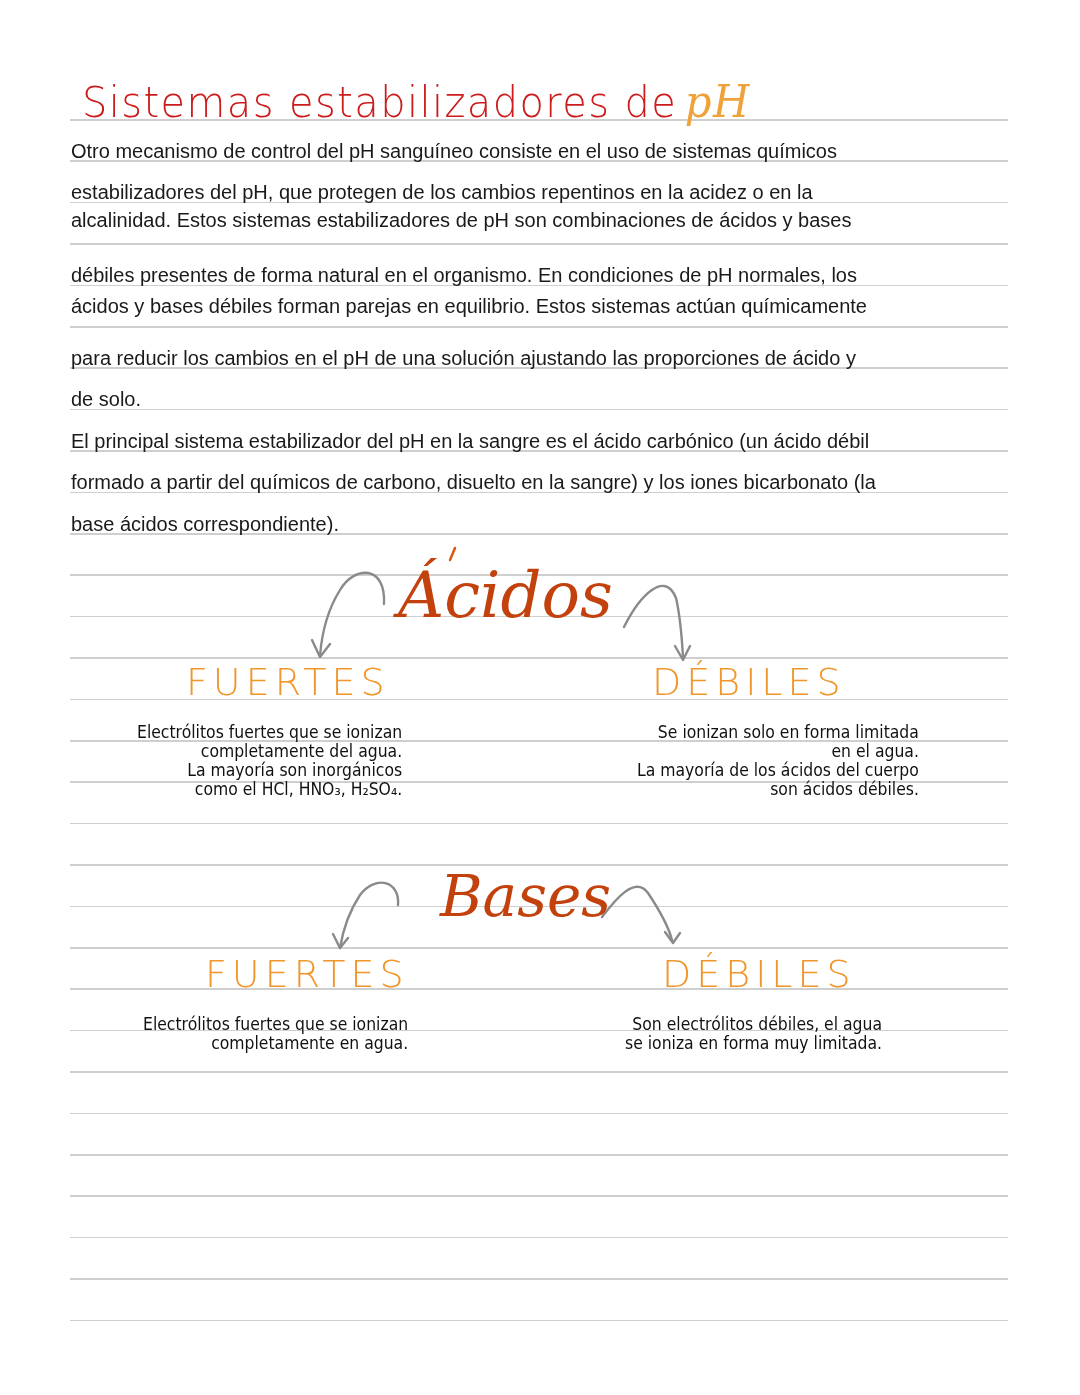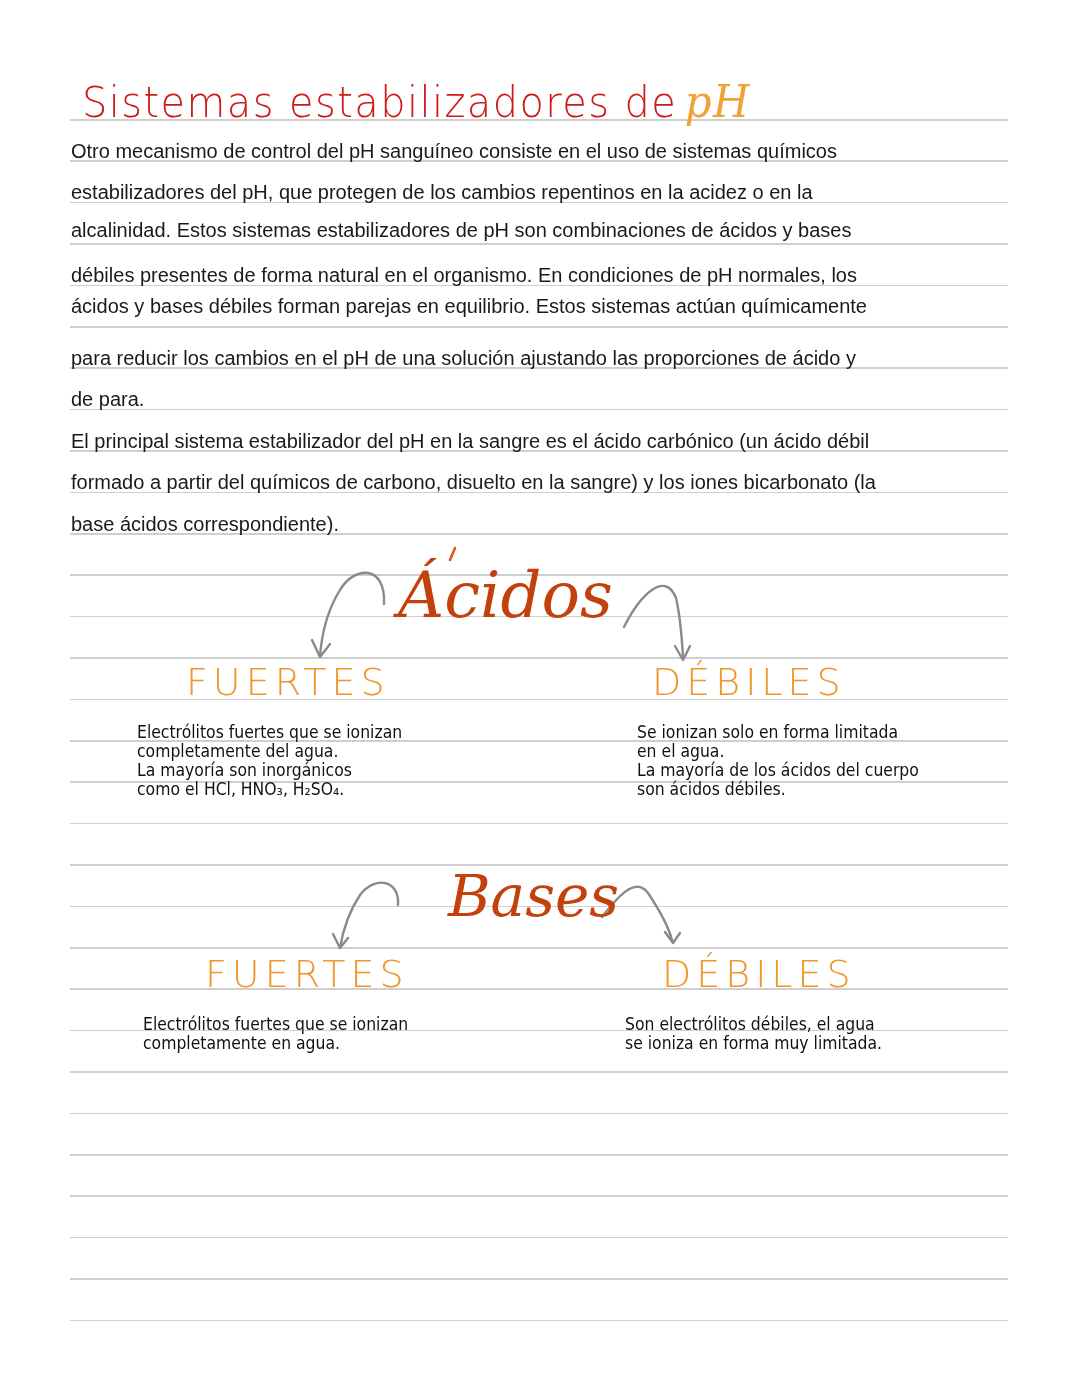--- a/index.html
+++ b/index.html
@@ -1,17 +1,17 @@
 <!DOCTYPE html>
 <html><head>
 <meta charset="utf-8">
 <style>
   html, body { margin:0; padding:0; background:#ffffff; }
   body { width:1080px; height:1395px; position:relative; overflow:hidden; font-family:"Liberation Sans", sans-serif; }
-  .page { position:absolute; left:0; top:0; width:912px; height:1395px; }
+  .page { position:absolute; left:0; top:0; width:912px; height:1395px;text-align:right; }
   .rule { position:absolute; left:70px; width:938px; height:1.6px; background:#cfcfcf; }
   .title { position:absolute; left:82px; top:76px; font-family:"DejaVu Sans", sans-serif; font-size:42px; color:#cc1b1b; letter-spacing:1.5px; font-weight:300; transform:scaleX(0.95); transform-origin:left; white-space:nowrap; }
   .title .ph { color:#f0a23a; font-style:italic; font-family:"DejaVu Serif", serif; font-size:44px; margin-left:8px; }
   .body-line { position:absolute; left:71px; font-size:20px; color:#1a1a1a; white-space:nowrap; line-height:24px; }
   .script { position:absolute; font-family:"DejaVu Serif", serif; font-style:italic; color:#c2410c; white-space:nowrap; }
   .cat { position:absolute; font-family:"DejaVu Sans", sans-serif; color:#f0962a; font-size:38px; letter-spacing:5px; font-weight:300; white-space:nowrap; }
   .note { position:absolute; font-family:"DejaVu Sans", sans-serif; font-size:17px; color:#111; line-height:19px; white-space:nowrap; transform:scaleX(0.92); transform-origin:left; }
   .note div { height:19px; }
   svg.arrows { position:absolute; left:0; top:0; width:1080px; height:1395px; pointer-events:none; }
 </style>
@@ -53,25 +53,25 @@
       <div class="rule" style="top: 1319.6px;"></div>
     </div>
 
   <div class="title">
     <span>Sistemas estabilizadores de</span><span class="ph">pH</span>
   </div>
 
   <div>
     <div class="body-line" style="top:139px">Otro mecanismo de control del pH sanguíneo consiste en el uso de sistemas químicos</div>
     <div class="body-line" style="top:180px">estabilizadores del pH, que protegen de los cambios repentinos en la acidez o en la</div>
-    <div class="body-line" style="top:218px">alcalinidad. Estos sistemas estabilizadores de pH son combinaciones de ácidos y bases</div>
+    <div class="body-line" style="top:208px">alcalinidad. Estos sistemas estabilizadores de pH son combinaciones de ácidos y bases</div>
     <div class="body-line" style="top:263px">débiles presentes de forma natural en el organismo. En condiciones de pH normales, los</div>
     <div class="body-line" style="top:294px">ácidos y bases débiles forman parejas en equilibrio. Estos sistemas actúan químicamente</div>
     <div class="body-line" style="top:346px">para reducir los cambios en el pH de una solución ajustando las proporciones de ácido y</div>
-    <div class="body-line" style="top:387px">de para.</div>
+    <div class="body-line" style="top:387px">de solo.</div>
     <div class="body-line" style="top:429px">El principal sistema estabilizador del pH en la sangre es el ácido carbónico (un ácido débil</div>
     <div class="body-line" style="top:470px">formado a partir del químicos de carbono, disuelto en la sangre) y los iones bicarbonato (la</div>
     <div class="body-line" style="top:512px">base ácidos correspondiente).</div>
   </div>
 
   <svg class="arrows" viewBox="0 0 1080 1395">
     <g fill="none" stroke="#8a8a8a" stroke-width="2.4" stroke-linecap="round" stroke-linejoin="round">
 
       <path d="M384 604 C 386 565, 355 565, 340 590 C 330 606, 322 630, 320 656"></path>
       <path d="M312 640 L 320 657 L 330 644"></path>
@@ -104,21 +104,21 @@
 
     <div class="note" style="left:637px; top:723px;">
       <div>Se ionizan solo en forma limitada</div>
       <div>en el agua.</div>
       <div>La mayoría de los ácidos del cuerpo</div>
       <div>son ácidos débiles.</div>
     </div>
   </div>
 
   <div>
-    <div class="script" style="left:440px; top:862px; font-size:58px;margin-left:8px;">Bases</div>
+    <div class="script" style="left:440px; top:862px; font-size:58px;">Bases</div>
 
     <div class="cat" style="left:205px; top:952px;">FUERTES</div>
     <div class="cat" style="left:662px; top:952px;">DÉBILES</div>
 
     <div class="note" style="left:143px; top:1015px;">
       <div>Electrólitos fuertes que se ionizan</div>
       <div>completamente en agua.</div>
     </div>
 
     <div class="note" style="left:625px; top:1015px;">

